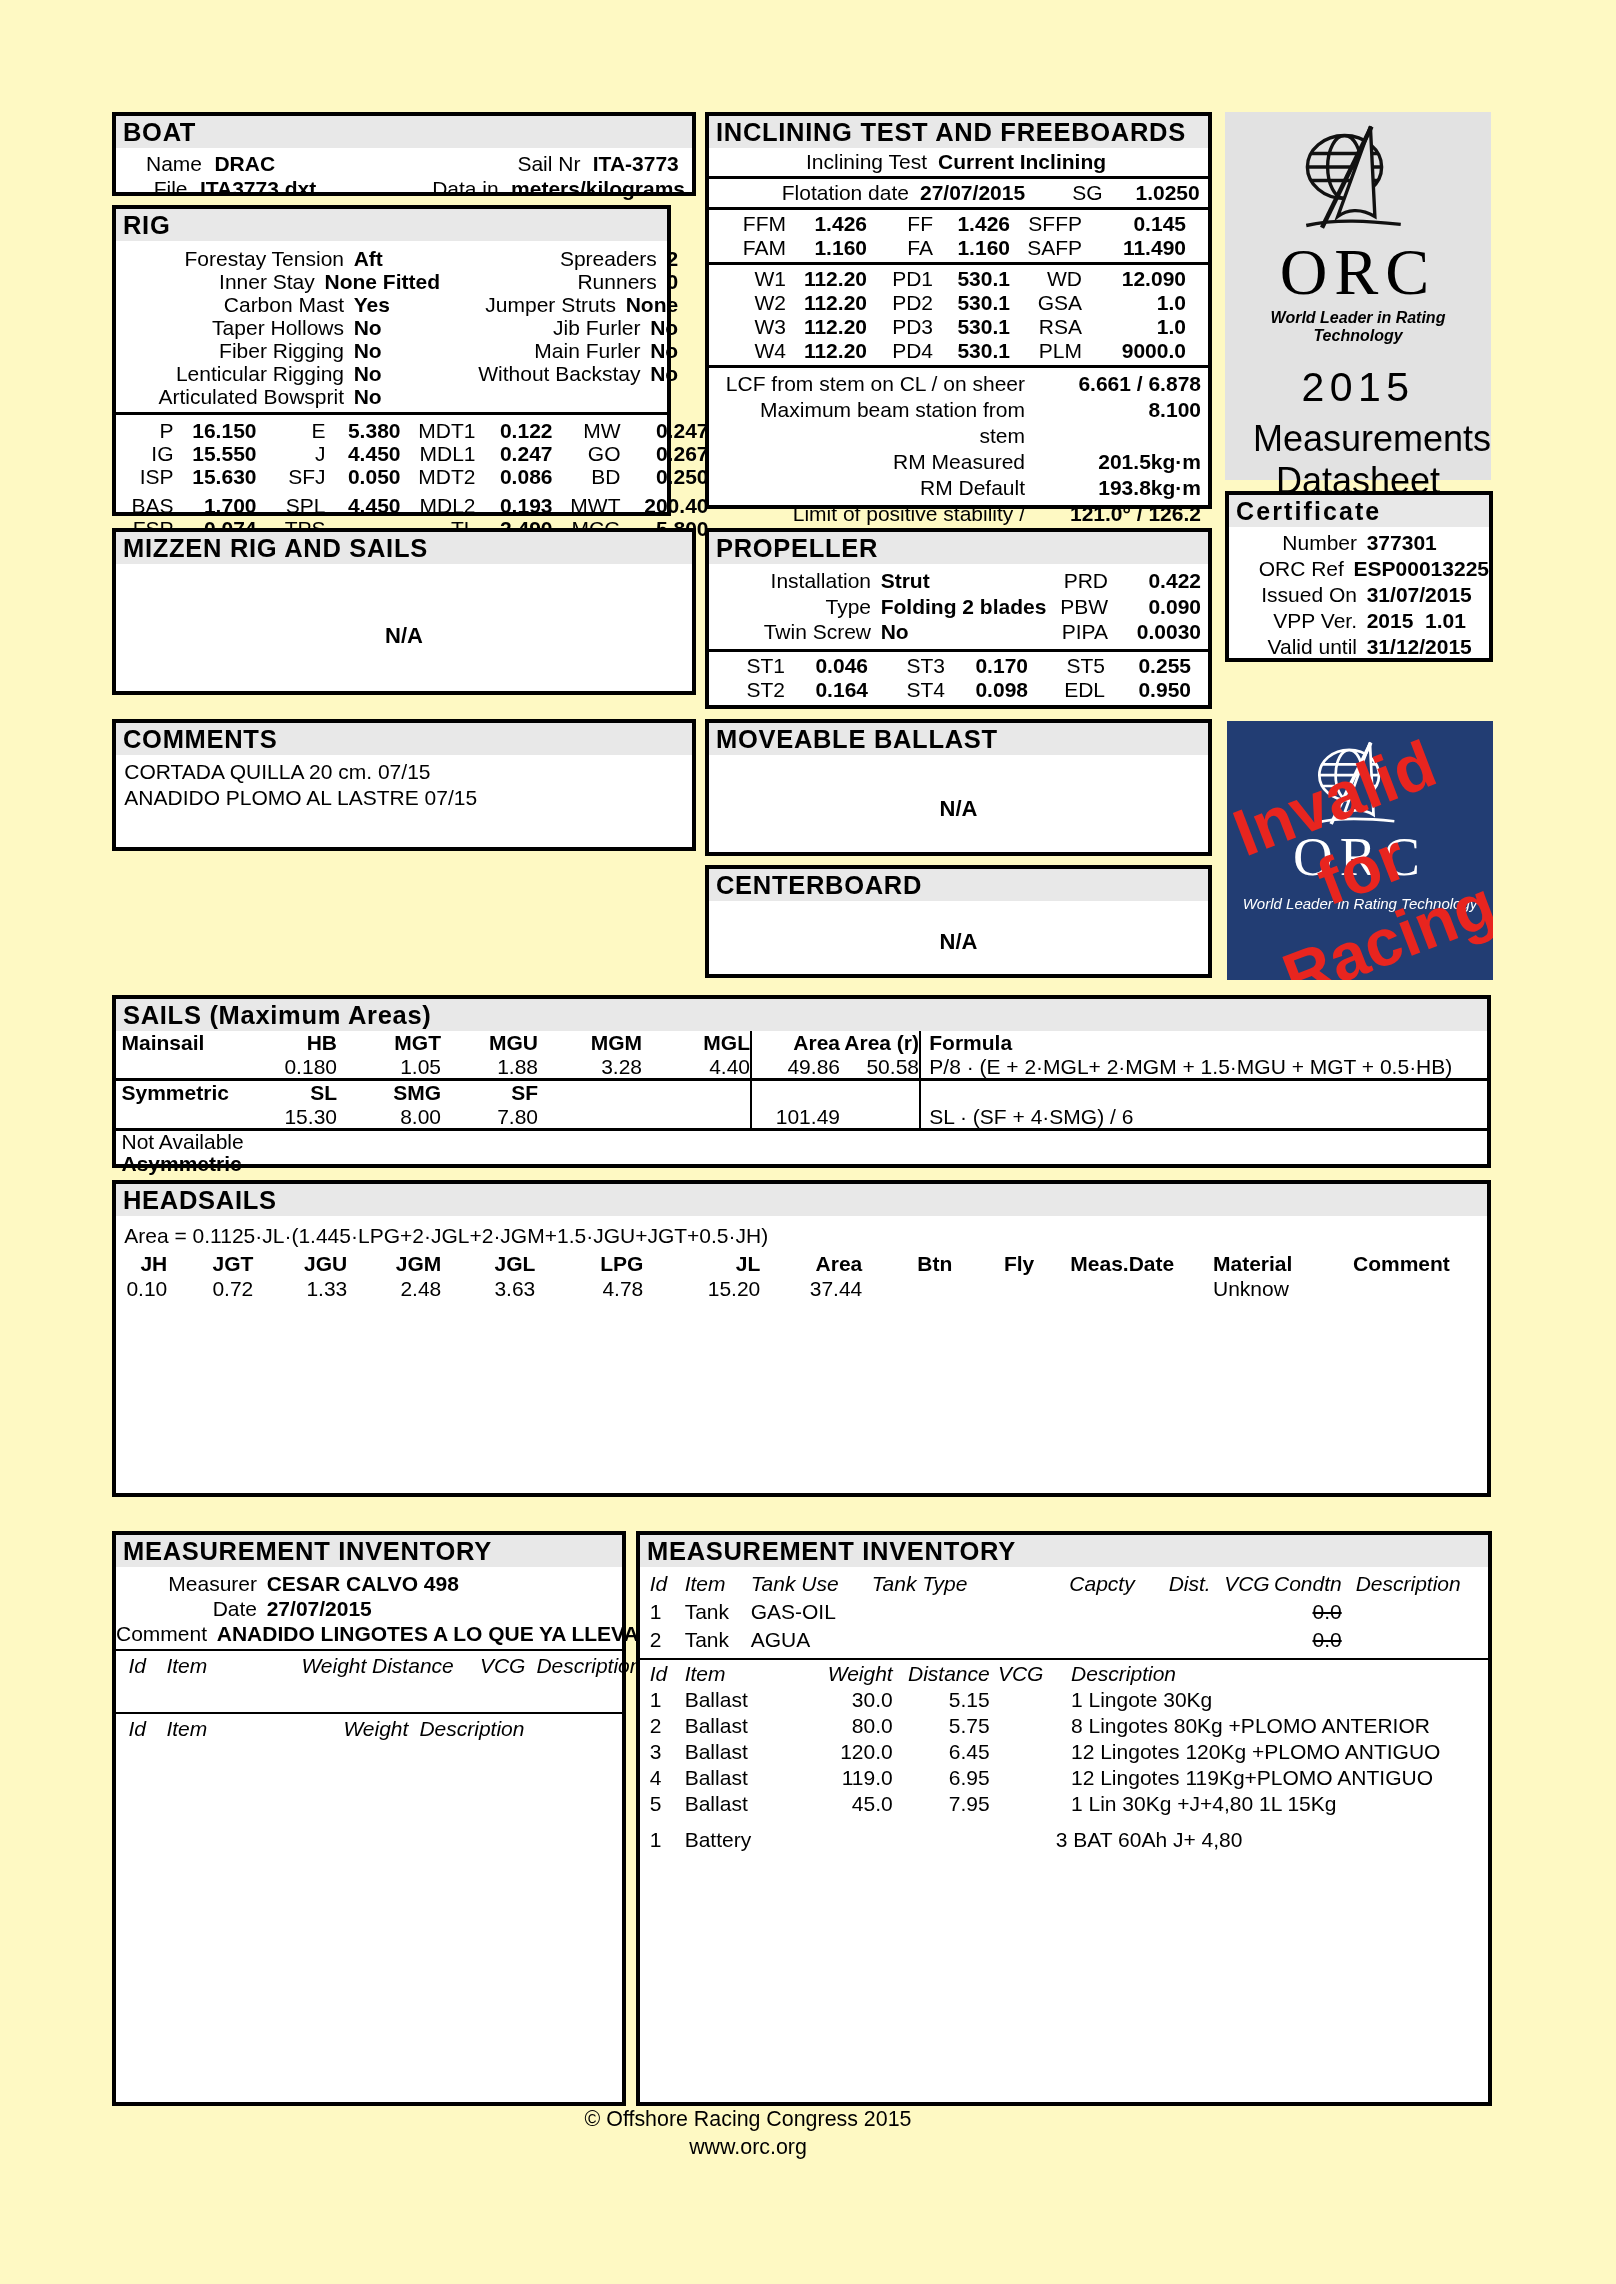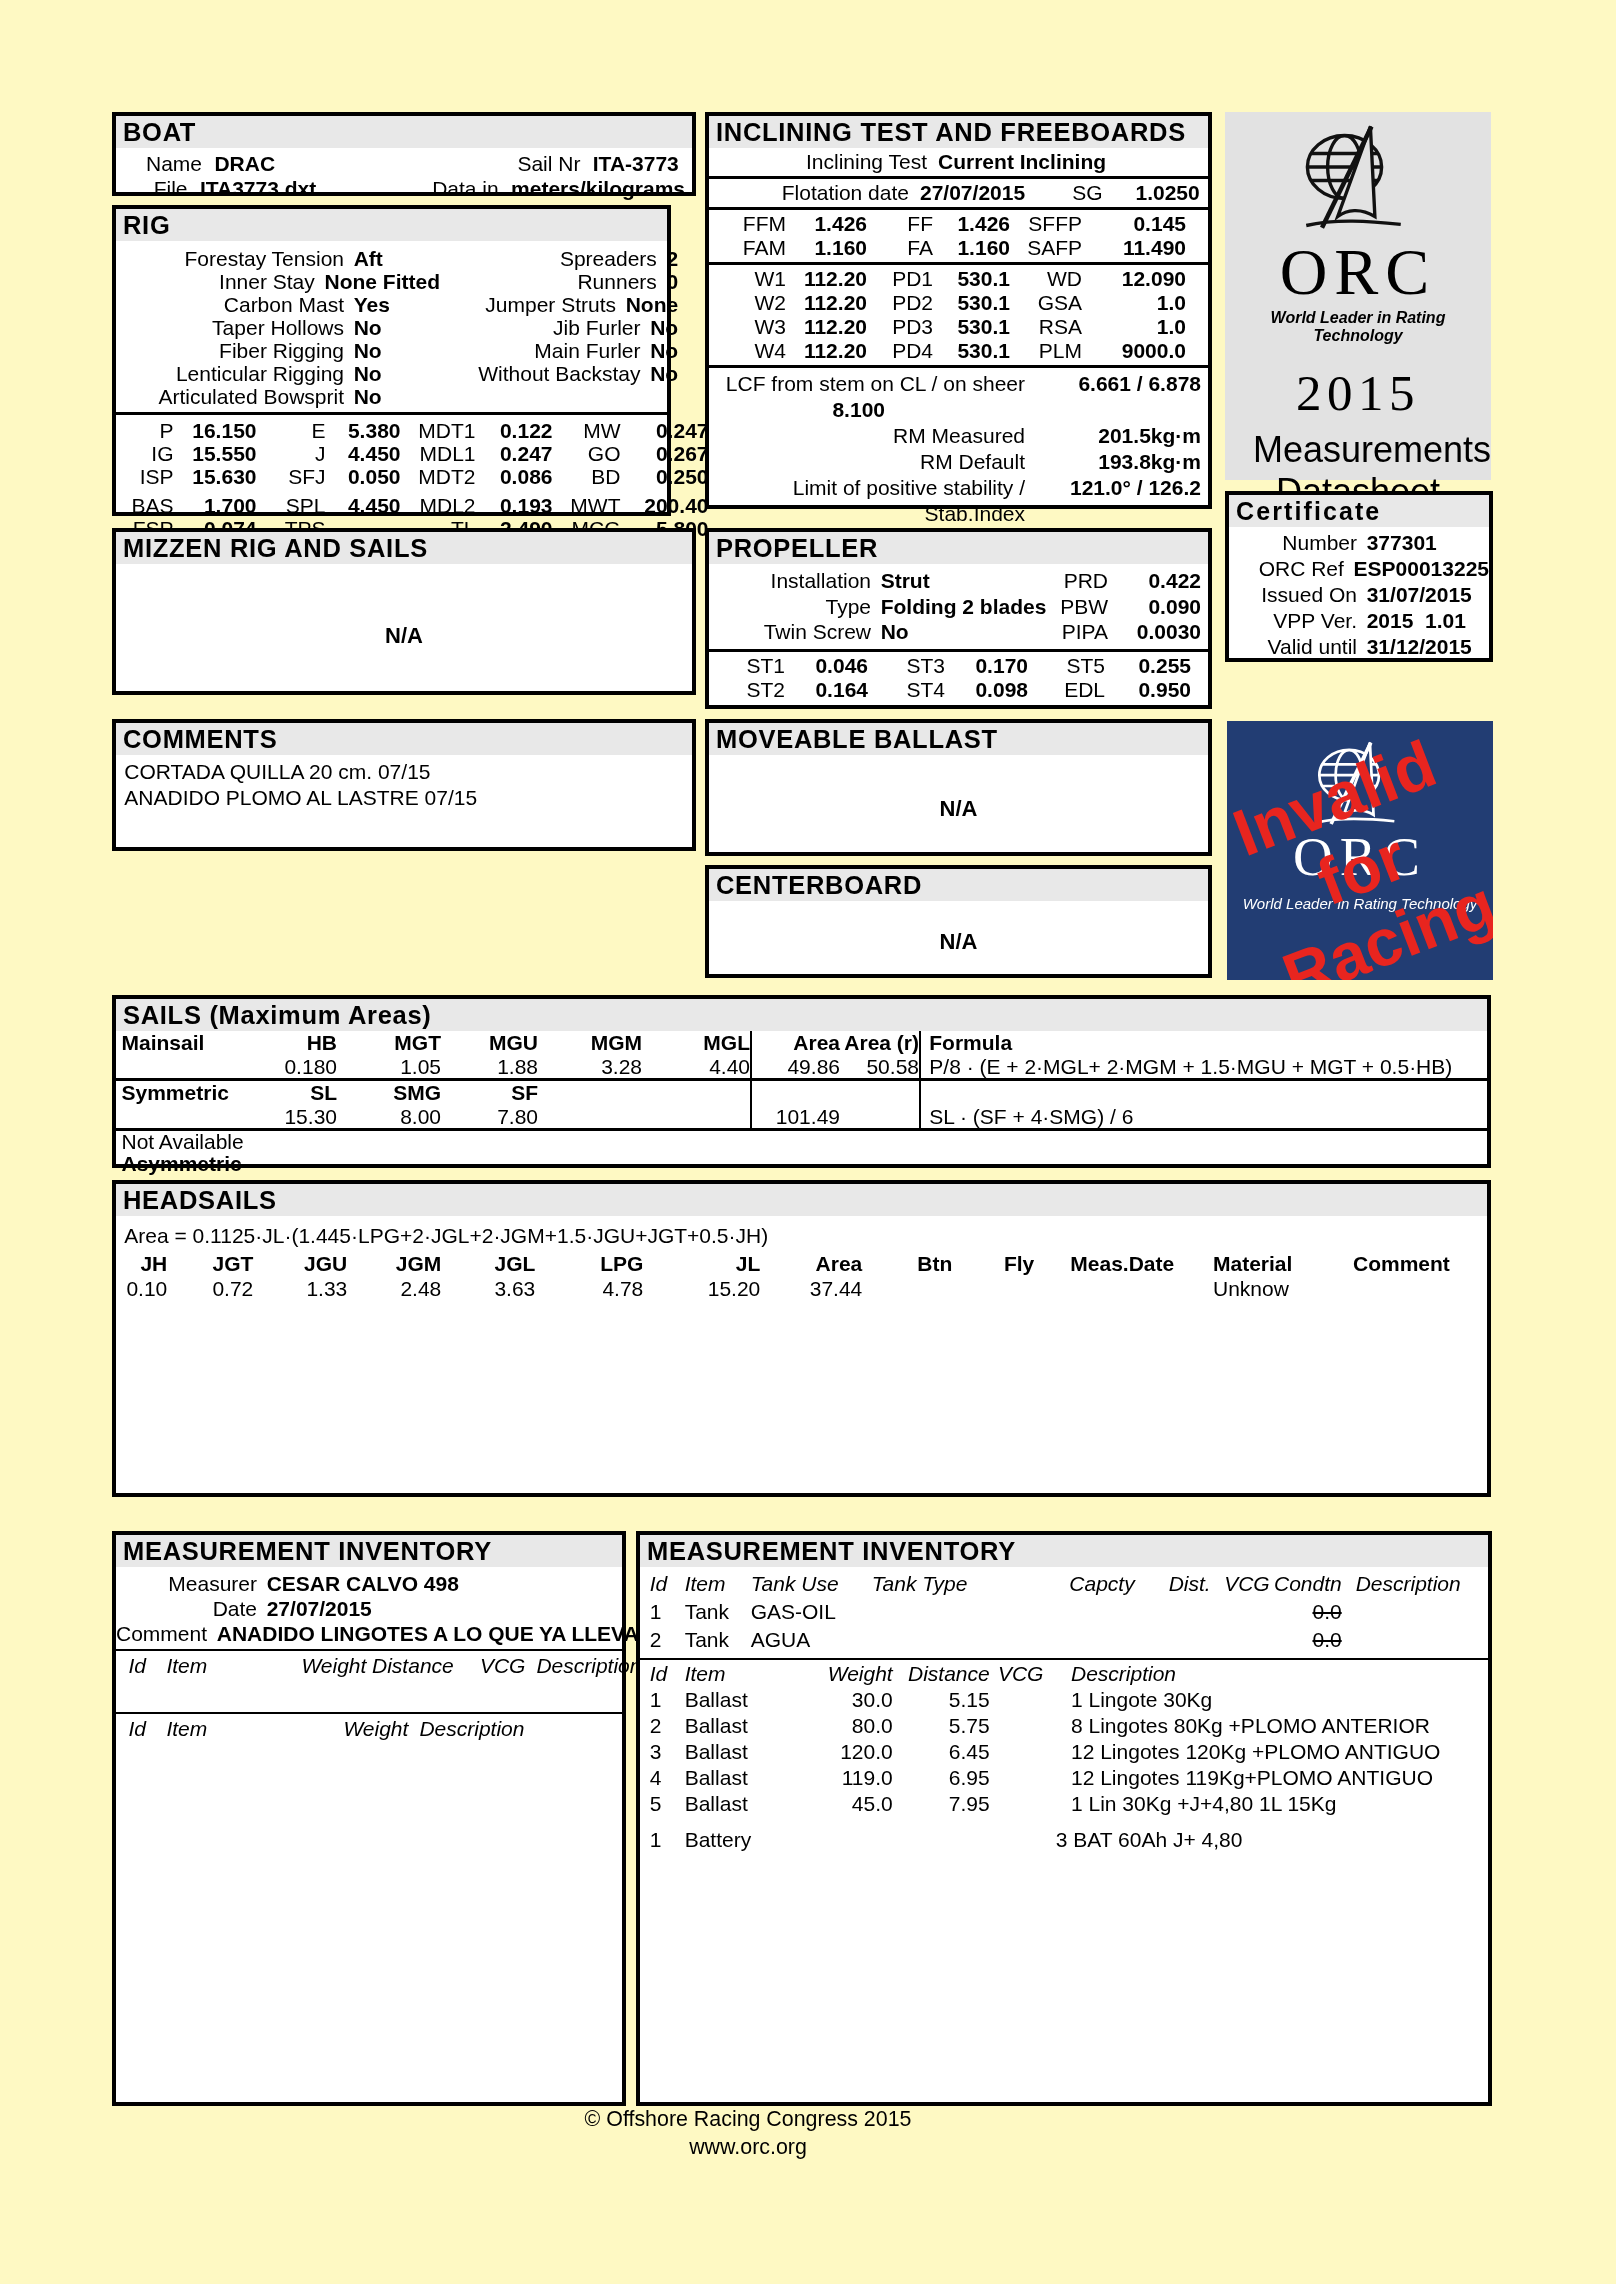--- a/index.html
+++ b/index.html
@@ -59,21 +59,21 @@
   .prop-right .pv{width:93px;text-align:right;font-weight:bold;padding-right:7px;}
   
   .cert-rows{padding-top:2.8px;line-height:26px;}
   .cert-rows .t-row{display:flex;}
   .cert-rows .lbl{width:128px;}
   .cert-rows .val{padding-left:9.7px;}
   
   #brand{position:absolute;background:#e2e2e2;text-align:center;}
   .orc-word{font-family:"Liberation Serif",serif;font-size:66px;letter-spacing:7px;line-height:1.0;}
   .brand-tag{font-style:italic;font-weight:bold;font-size:16px;margin-top:4.1px;}
-  .brand-year{font-size:51px;letter-spacing:5.5px;margin-top:19.3px;font-family:Liberation Serif, serif;}
+  .brand-year{font-size:41px;letter-spacing:5.5px;margin-top:19.3px;}
   .brand-t1{font-size:36px;margin-top:7px;padding-left:28px;}
   .brand-t2{font-size:36px;}
   
   #stampbox{position:absolute;background:#223d73;color:#fff;text-align:center;overflow:hidden;}
   #stampbox .orc-word{font-size:55px;color:#fff;margin-top:-4.1px;}
   #stampbox .tag2{font-style:italic;font-size:15px;margin-top:11px;}
   .stamp{position:absolute;top:35px;left:-17px;width:304px;transform:rotate(-21deg);color:#e8251f;font-weight:bold;font-size:66px;line-height:1.15;text-align:center;}
   
   .sails-grid{display:grid;grid-template-columns:117px 104px 104px 97px 104px 108px 90px 79px 1fr;line-height:23.5px;}
   .sails-grid span{text-align:right;}
@@ -312,20 +312,21 @@
         <span class="lbl">PLM</span>
         <span class="mv">9000.0</span>
     </div>
     <div class="sep"></div>
     <div style="padding-top:2.8px;">
       <div class="sum-row">
           <span class="lbl">LCF from stem on CL / on sheer</span>
           <span class="val">6.661 / 6.878</span>
         </div>
       <div class="sum-row">
+          <span class="lbl">Maximum beam station from stem</span>
           <span class="val">8.100</span>
         </div>
       <div class="sum-row">
           <span class="lbl">RM Measured</span>
           <span class="val">201.5kg·m</span>
         </div>
       <div class="sum-row">
           <span class="lbl">RM Default</span>
           <span class="val">193.8kg·m</span>
         </div>

